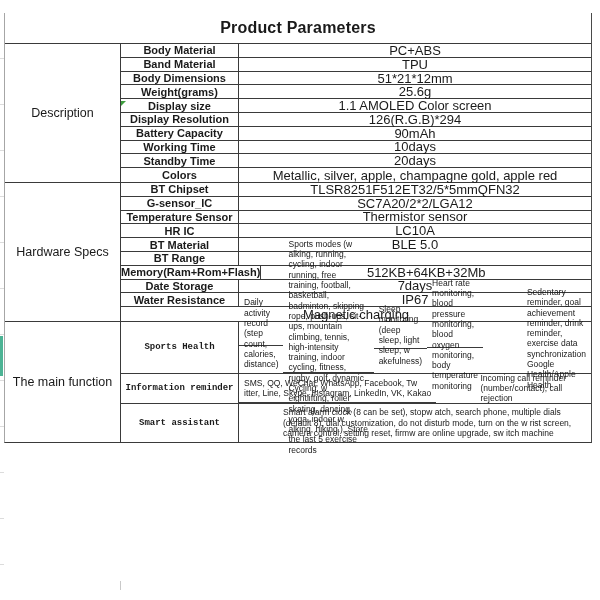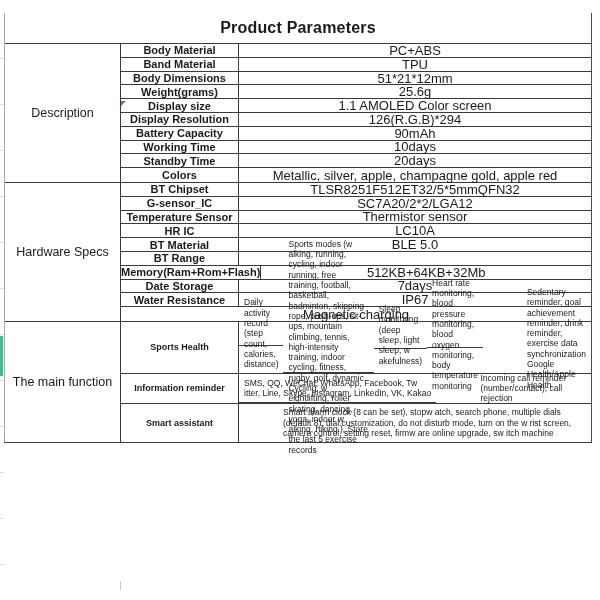--- a/index.html
+++ b/index.html
@@ -32,21 +32,21 @@
   .p { flex:0 0 118px; border-right:1px solid #3a3a3a;
     display:flex; align-items:center; justify-content:center;
     font-weight:bold; font-size:11px; }
   .v { flex:1; display:flex; align-items:center; justify-content:center; font-size:13px; }
 
   .mf-groups { flex:1; display:flex; flex-direction:column; }
   .mf-group { display:flex; border-bottom:1px solid #3a3a3a; }
   .mf-group:last-child { border-bottom:none; }
   .mf-label { flex:0 0 118px; border-right:1px solid #3a3a3a;
     display:flex; align-items:center; justify-content:center;
-    font-weight:bold; font-size:9px; text-align:center; }
+    font-weight:bold; font-size:9px; text-align:center;font-family:Liberation Mono, monospace; }
   .mf-items { flex:1; display:flex; flex-direction:row; }
   .mf-item { border-bottom:1px solid #3a3a3a; display:flex; align-items:center;
     padding:2px 5px; font-size:8.5px; line-height:10.3px; }
   .mf-item:last-child { border-bottom:none;margin-left:39px; }
 
   
   .cell-flag { position:absolute; left:121px; top:101px; width:0; height:0;
     border-top:5px solid #3f9e3f; border-right:5px solid transparent; }
 
   

